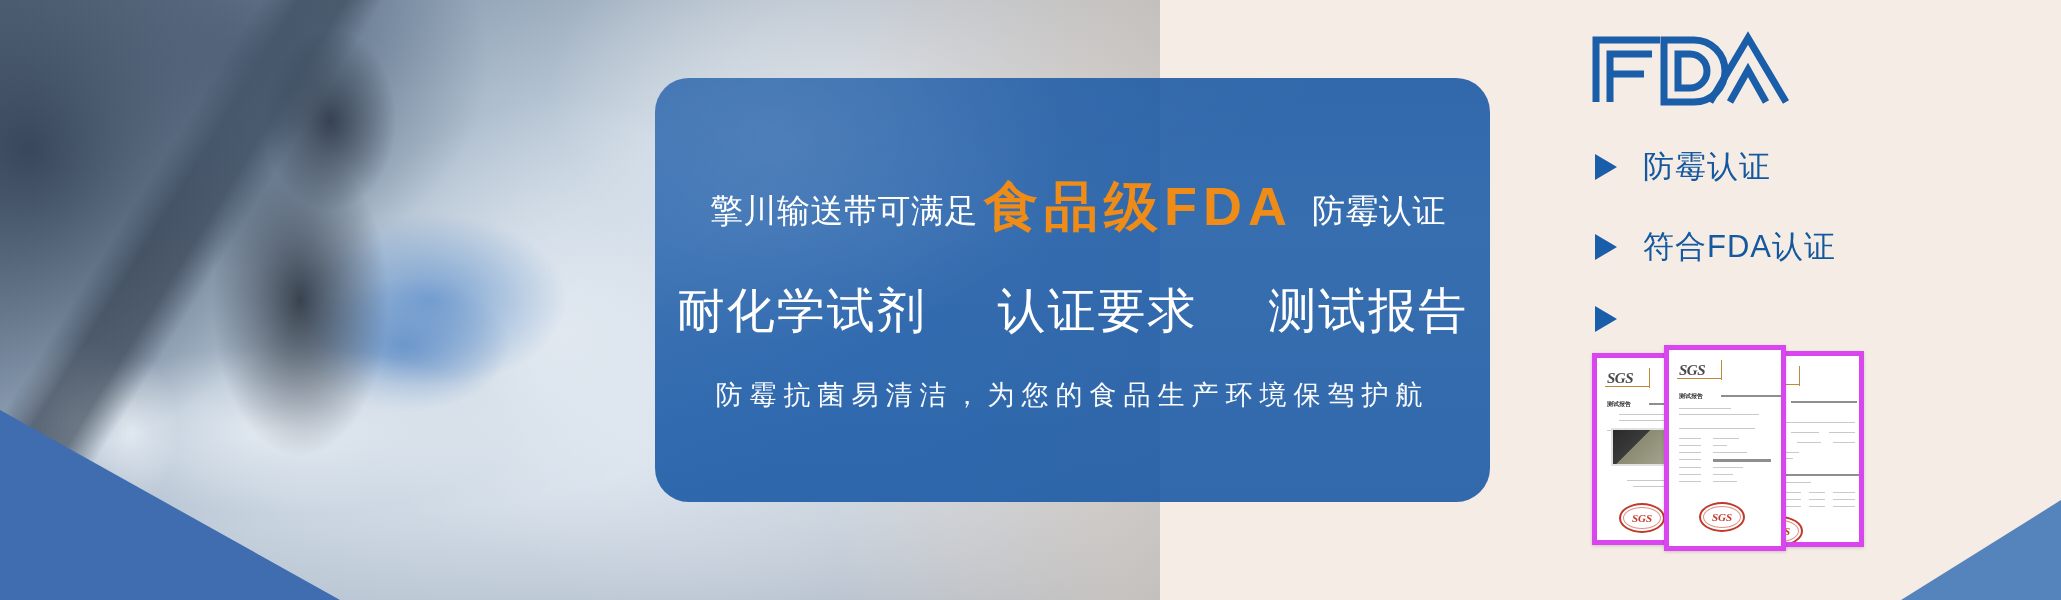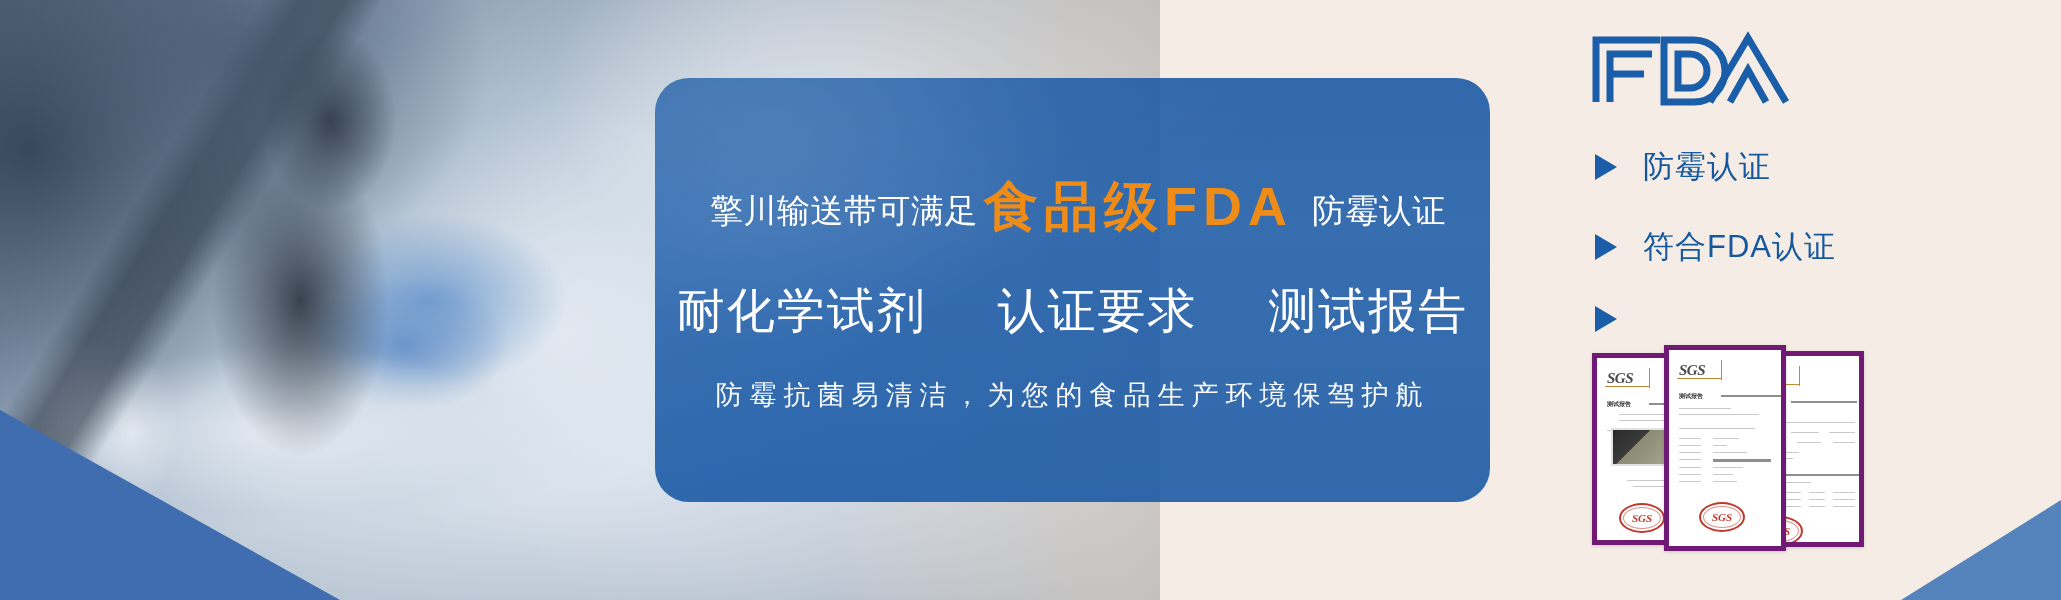--- a/index.html
+++ b/index.html
@@ -161,21 +161,21 @@
     color:#15589f;
     font-size:31px;
     letter-spacing:1px;
     white-space:nowrap;
   }
 
   
   .certs { position:absolute; left:22px; top:345px; width:300px; height:215px; }
   .cert {
     position:absolute;
-    background:#701a75;
+    background:#d946ef;
     padding:5px;
     box-shadow:0 1px 3px rgba(0,0,0,0.18);
     text-decoration:underline;
   }
   .cert .page {
     width:100%; height:100%;
     background:#ffffff;
     position:relative;
     overflow:hidden;
   }

